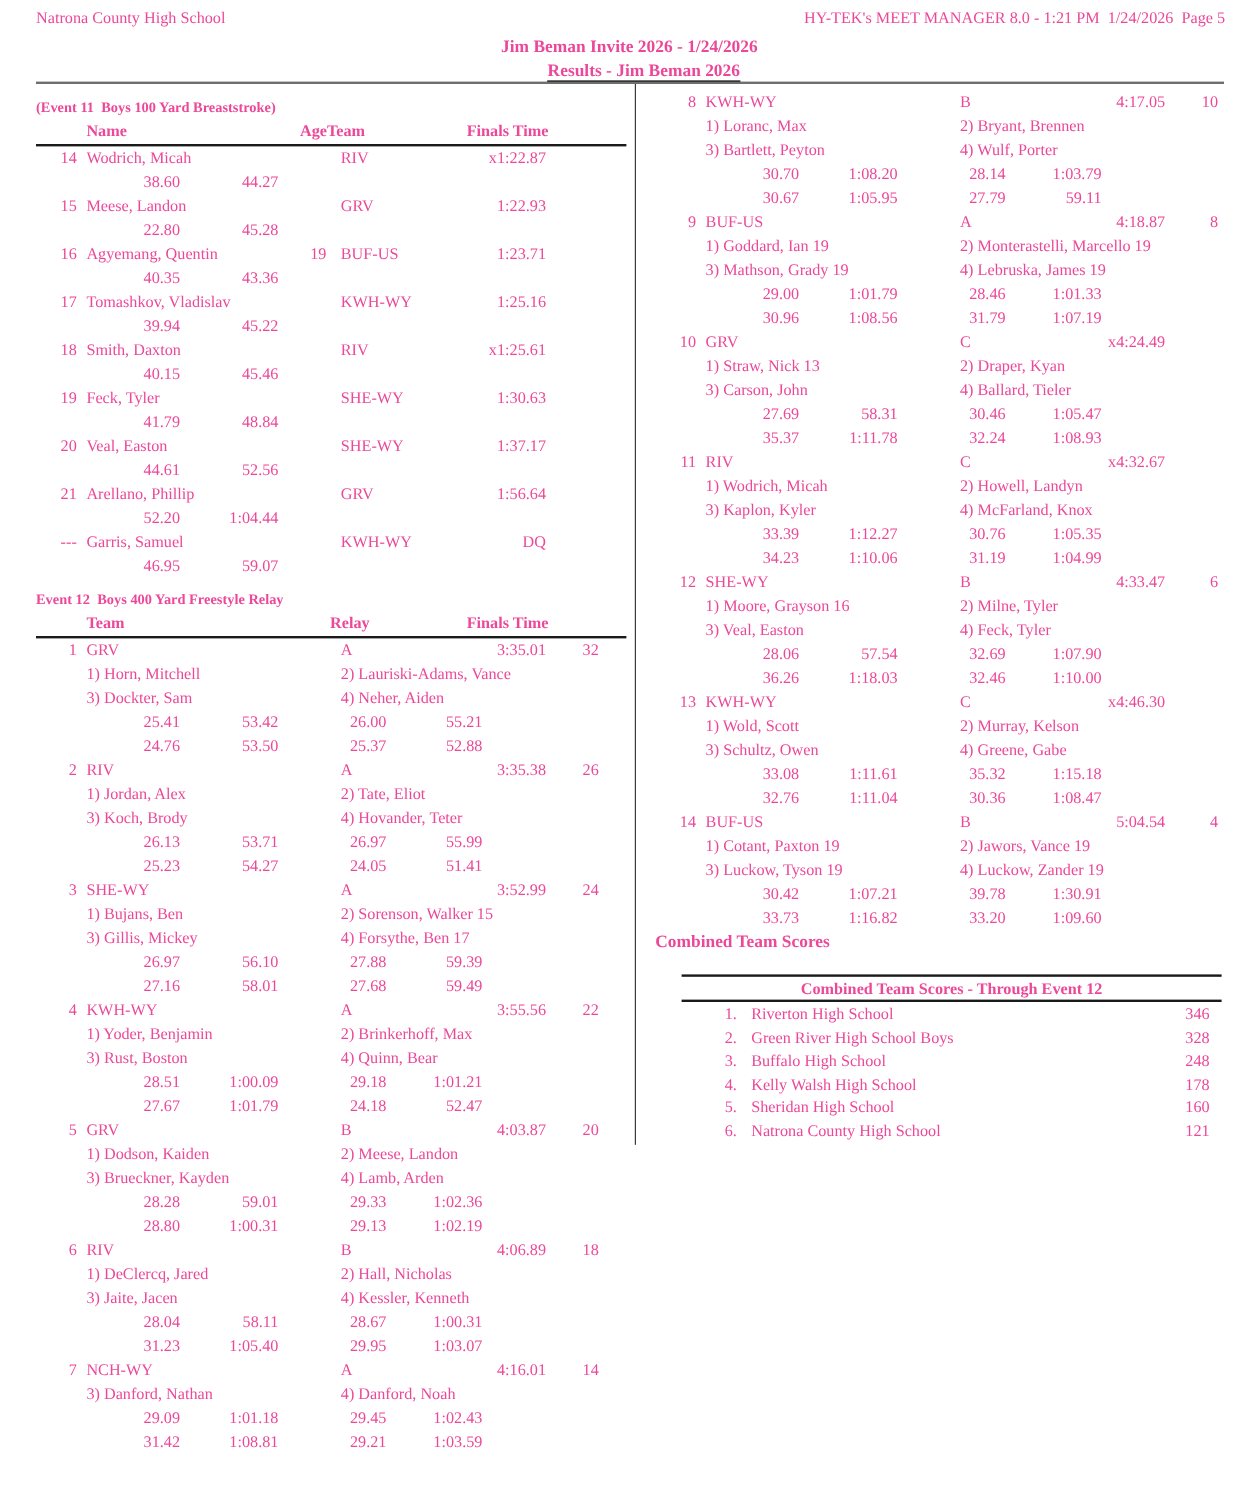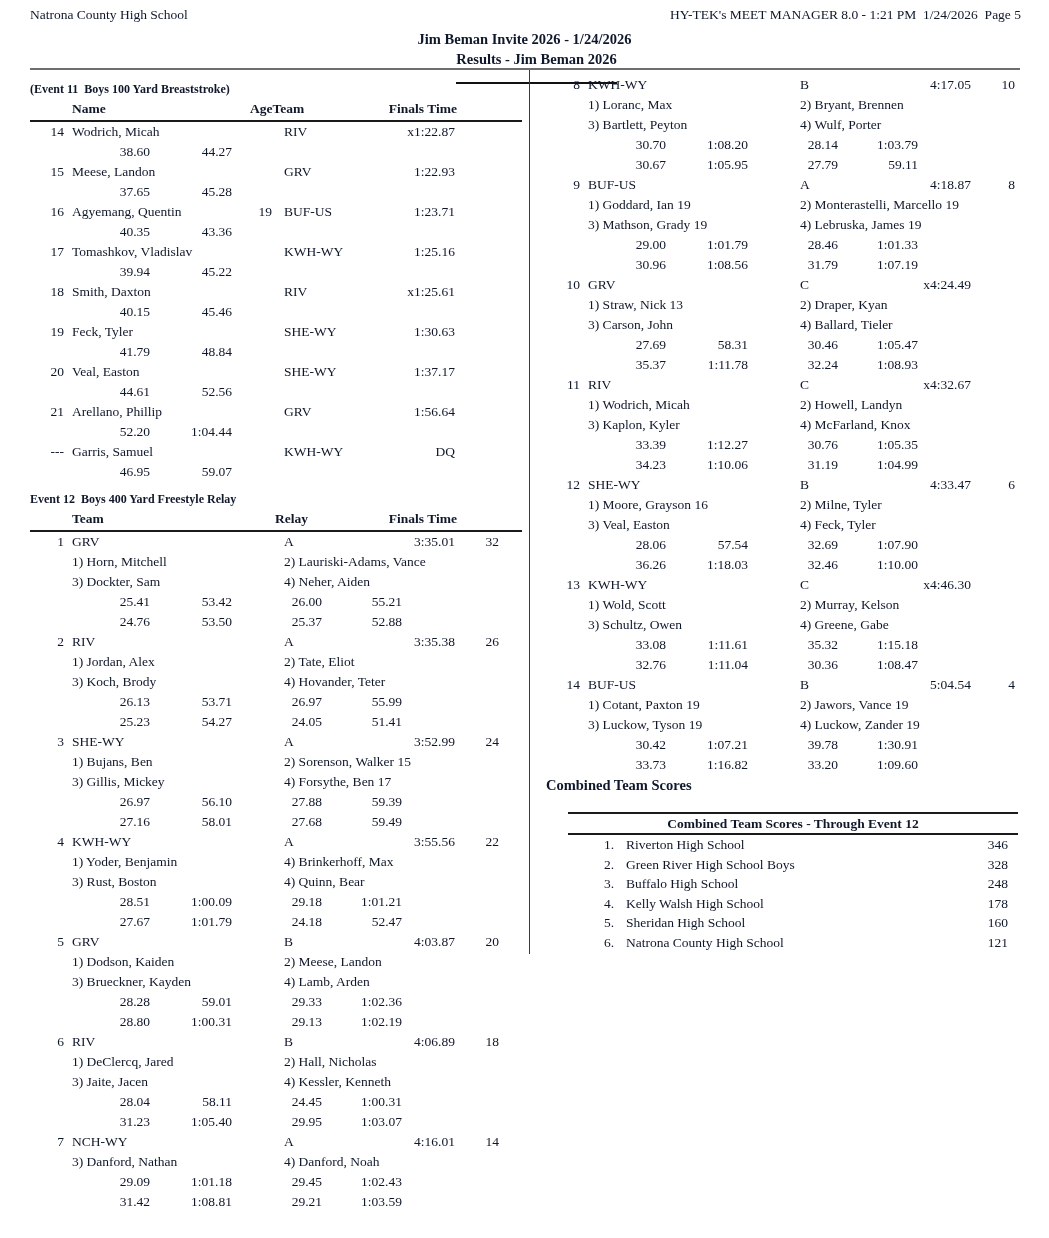--- a/index.html
+++ b/index.html
@@ -2,31 +2,31 @@
 <html><head>
 <meta charset="utf-8">
 <style>
   html,body{margin:0;padding:0;background:#ffffff;}
   .page{
     position:relative;
     width:1049px;
     height:1238px;
     background:#ffffff;
     font-family:"Liberation Serif","DejaVu Serif",serif;
-    color:#0f172a;
+    color:#ec4899;
     overflow:hidden;
   }
   .pre{white-space:pre;}
   
   .hdr-line1{position:absolute;top:6px;left:30px;right:28px;height:18px;line-height:18px;font-size:13.5px;}
   .hdr-school{position:absolute;left:0;top:0;}
   .hdr-right{position:absolute;right:0;top:0;}
   .meet-title{position:absolute;top:31px;left:0;width:100%;text-align:center;font-weight:bold;font-size:14.5px;}
   .results-subtitle{position:absolute;top:51px;left:0;width:100%;text-align:center;font-weight:bold;font-size:14.5px;}
-  .results-subtitle span{border-bottom:2px solid #111;padding-bottom:15px;margin-left:24px;}
+  .results-subtitle span{border-bottom:2px solid #111;padding-bottom:0;margin-left:24px;}
   .top-rule{position:absolute;top:68px;left:30px;width:990px;height:2px;background:#6e6e6e;}
   .v-divider{position:absolute;top:70px;left:529px;width:1px;height:884px;background:#3a3a3a;}
 
   
   .col-left{position:absolute;left:30px;top:78px;width:492px;}
   .col-right{position:absolute;left:546px;top:75px;width:492px;}
 
   .ev-title{height:22px;line-height:22px;font-weight:bold;font-size:12px;white-space:pre;}
   .tbl-head{position:relative;height:20px;line-height:18px;font-weight:bold;font-size:13.5px;border-bottom:2px solid #1a1a1a;}
 
@@ -98,21 +98,21 @@
             <span class="c s1">38.60</span>
             <span class="c s2">44.27</span>
           </div>
           <div class="ln">
             <span class="c place">15</span>
             <span class="c name">Meese, Landon</span>
             <span class="c team">GRV</span>
             <span class="c time">1:22.93</span>
           </div>
           <div class="ln">
-            <span class="c s1">37.65</span>
+            <span class="c s1">22.80</span>
             <span class="c s2">45.28</span>
           </div>
           <div class="ln">
             <span class="c place">16</span>
             <span class="c name">Agyemang, Quentin</span>
             <span class="c age">19</span>
             <span class="c team">BUF-US</span>
             <span class="c time">1:23.71</span>
           </div>
           <div class="ln">
@@ -273,21 +273,21 @@
           </div>
           <div class="ln">
             <span class="c place">4</span>
             <span class="c name">KWH-WY</span>
             <span class="c team">A</span>
             <span class="c time">3:55.56</span>
             <span class="c pts">22</span>
           </div>
           <div class="ln">
             <span class="c name">1) Yoder, Benjamin</span>
-            <span class="c sw2">4) Brinkerhoff, Max</span>
+            <span class="c sw2">2) Brinkerhoff, Max</span>
           </div>
           <div class="ln">
             <span class="c name">3) Rust, Boston</span>
             <span class="c sw2">4) Quinn, Bear</span>
           </div>
           <div class="ln">
             <span class="c s1">28.51</span>
             <span class="c s2">1:00.09</span>
             <span class="c s3">29.18</span>
             <span class="c s4">1:01.21</span>
@@ -336,21 +336,21 @@
             <span class="c name">1) DeClercq, Jared</span>
             <span class="c sw2">2) Hall, Nicholas</span>
           </div>
           <div class="ln">
             <span class="c name">3) Jaite, Jacen</span>
             <span class="c sw2">4) Kessler, Kenneth</span>
           </div>
           <div class="ln">
             <span class="c s1">28.04</span>
             <span class="c s2">58.11</span>
-            <span class="c s3">24.45</span>
+            <span class="c s3">28.67</span>
             <span class="c s4">1:00.31</span>
           </div>
           <div class="ln">
             <span class="c s1">31.23</span>
             <span class="c s2">1:05.40</span>
             <span class="c s3">29.95</span>
             <span class="c s4">1:03.07</span>
           </div>
           <div class="ln">
             <span class="c place">7</span>

